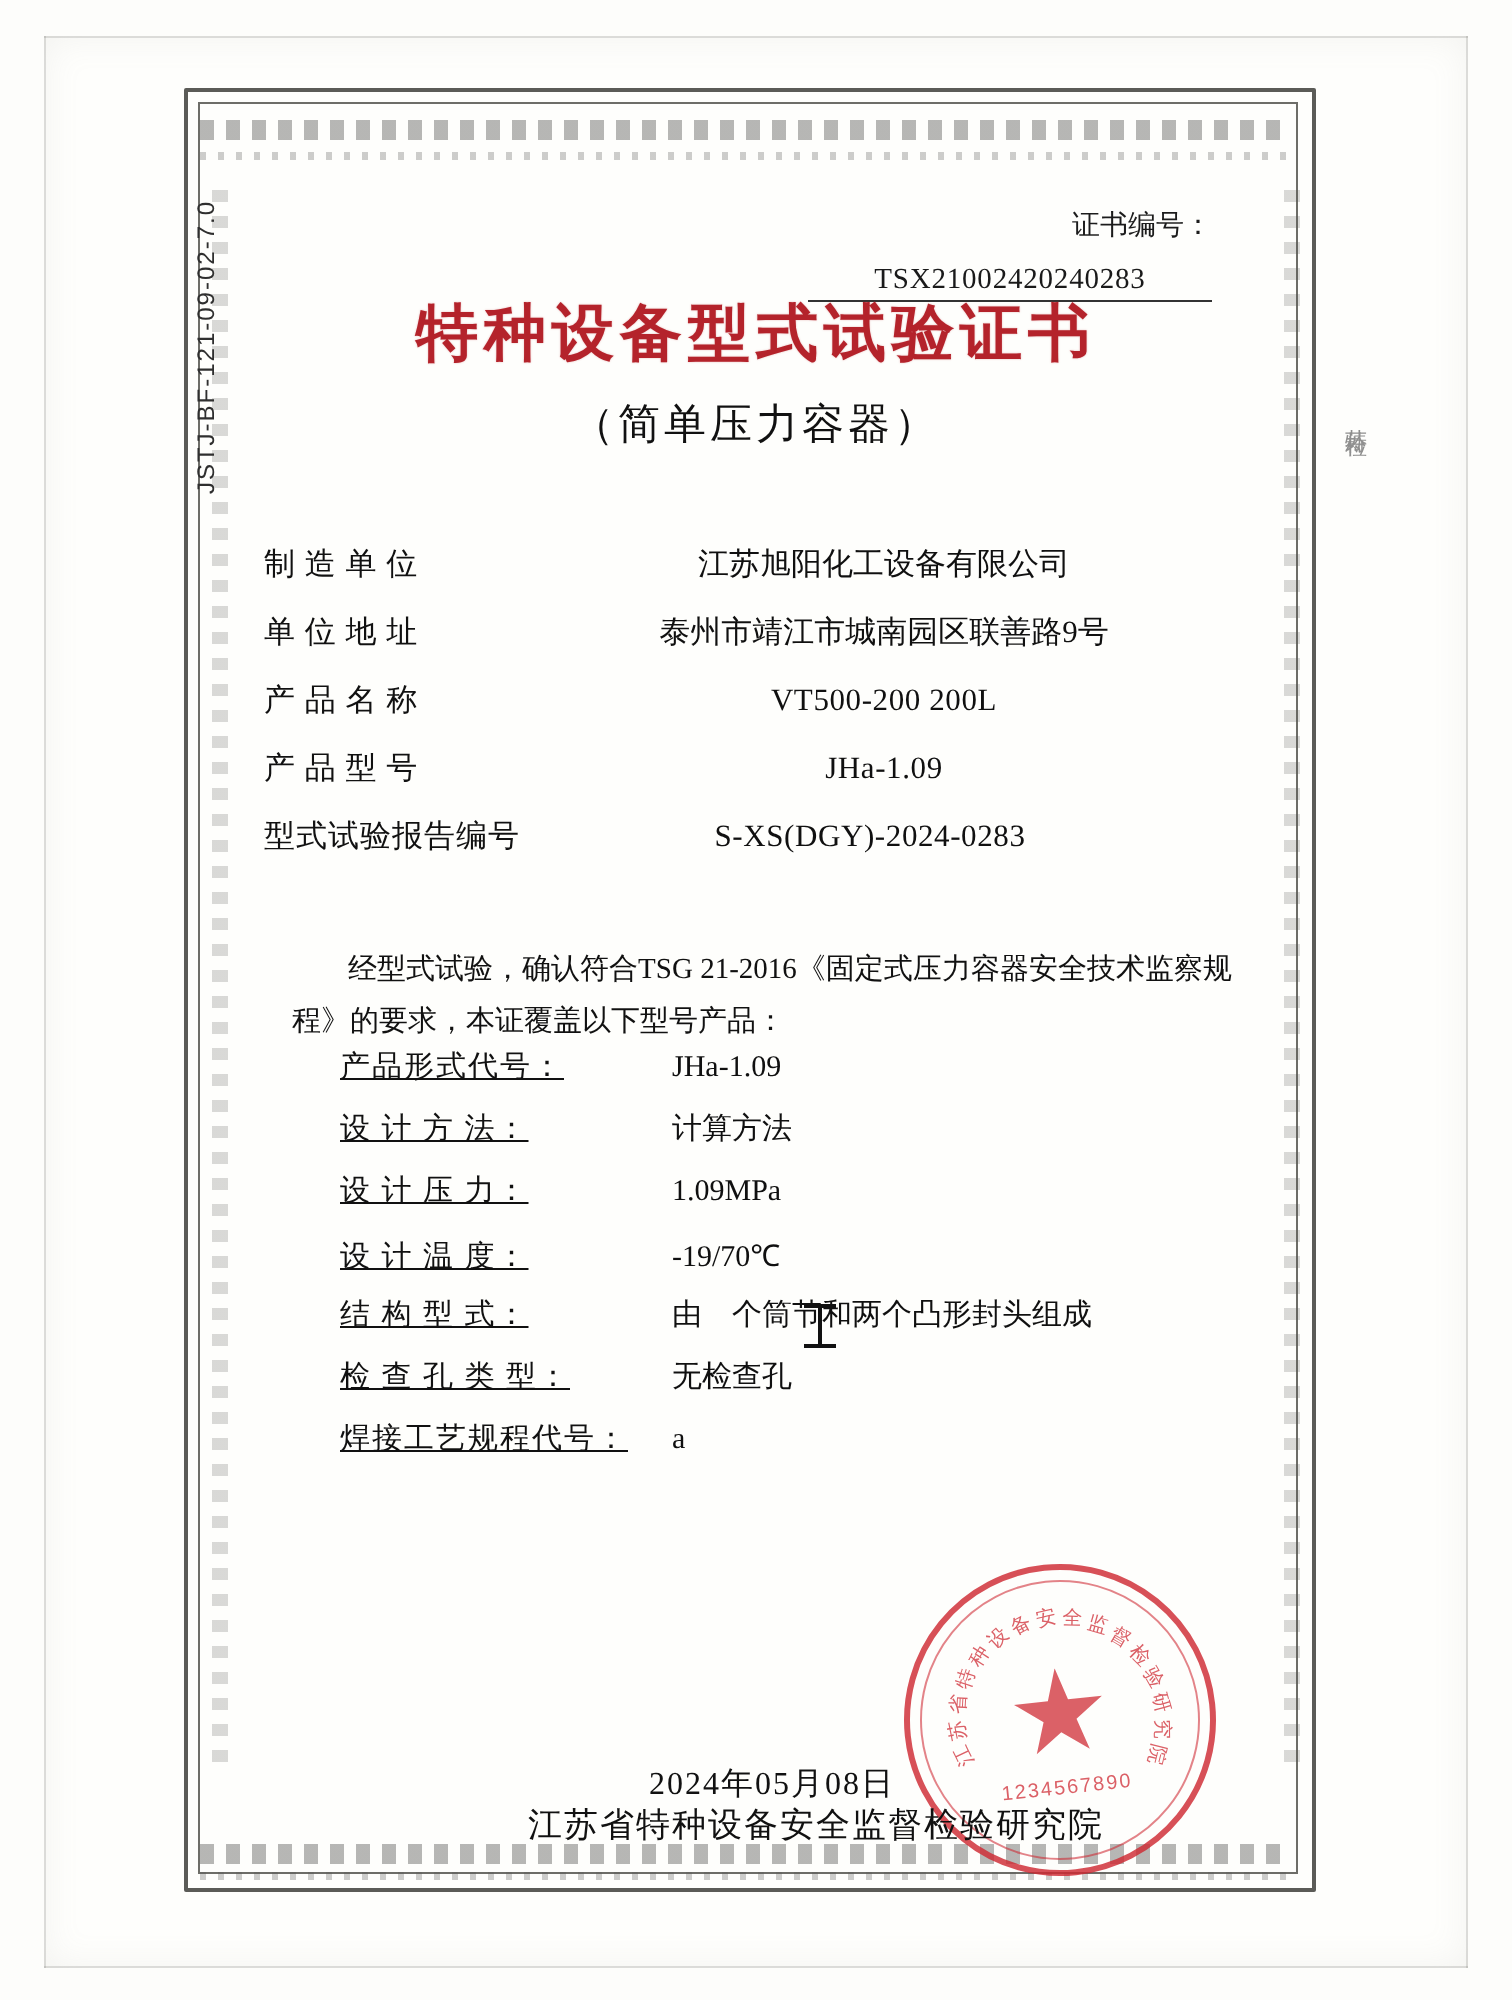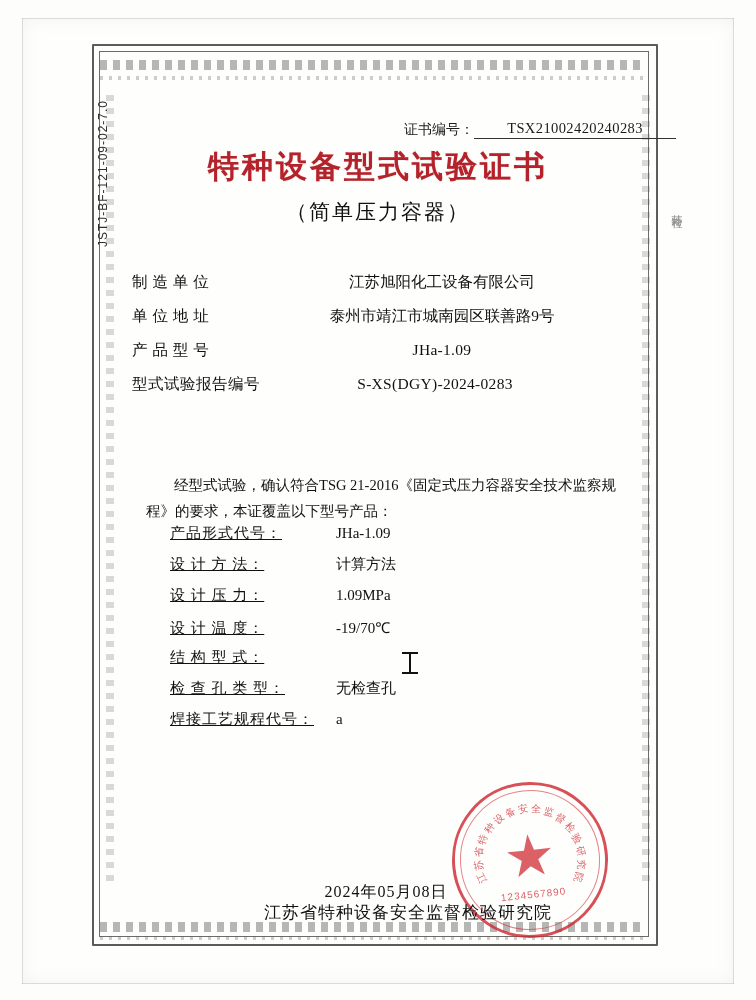--- a/index.html
+++ b/index.html
@@ -127,25 +127,26 @@
     writing-mode: vertical-rl;
     text-orientation: upright;
     opacity: 0.65;
     letter-spacing: 2px;
   }
 
   
   .cert-no-row {
     position: absolute;
     left: 404px;
-    top: 120px;
+    top: 104px;
     display: flex;
     align-items: flex-end;
-    gap: 0;
+    gap: 10px;
     font-size: 14px;
+    flex-direction: column;
   }
   .cert-no-label { color: #1c1c1c; }
   .cert-no-value {
     font-family: "Liberation Serif", serif;
     font-size: 14.5px;
     letter-spacing: 0.4px;
     border-bottom: 1px solid #333;
     padding: 0 6px 1px 6px;
     min-width: 190px;
     text-align: center;
@@ -414,20 +415,24 @@
   <div class="fields">
     <div class="frow">
       <div class="flabel spread">制 造 单 位</div>
       <div class="fvalue">江苏旭阳化工设备有限公司</div>
     </div>
     <div class="frow">
       <div class="flabel spread">单 位 地 址</div>
       <div class="fvalue">泰州市靖江市城南园区联善路9号</div>
     </div>
     <div class="frow">
+      <div class="flabel spread">产 品 名 称</div>
+      <div class="fvalue num">VT500-200 200L</div>
+    </div>
+    <div class="frow">
       <div class="flabel spread">产 品 型 号</div>
       <div class="fvalue num">JHa-1.09</div>
     </div>
     <div class="frow">
       <div class="flabel">型式试验报告编号</div>
       <div class="fvalue num">S-XS(DGY)-2024-0283</div>
     </div>
   </div>
 
   <div class="para"><span class="indent"></span><span>经型式试验，确认符合TSG 21-2016《固定式压力容器安全技术监察规程》的要求，本证覆盖以下型号产品：</span></div>
@@ -444,20 +449,21 @@
     <div class="srow">
       <div class="slabel tight">设 计 压 力：</div>
       <div class="svalue">1.09MPa</div>
     </div>
     <div class="srow">
       <div class="slabel tight">设 计 温 度：</div>
       <div class="svalue">-19/70℃</div>
     </div>
     <div class="srow">
       <div class="slabel tight">结 构 型 式：</div>
+      <div class="svalue">由　个筒节和两个凸形封头组成</div>
     </div>
     <div class="srow">
       <div class="slabel tight">检 查 孔 类 型：</div>
       <div class="svalue">无检查孔</div>
     </div>
     <div class="srow">
       <div class="slabel tight">焊接工艺规程代号：</div>
       <div class="svalue">a</div>
     </div>
   </div>

